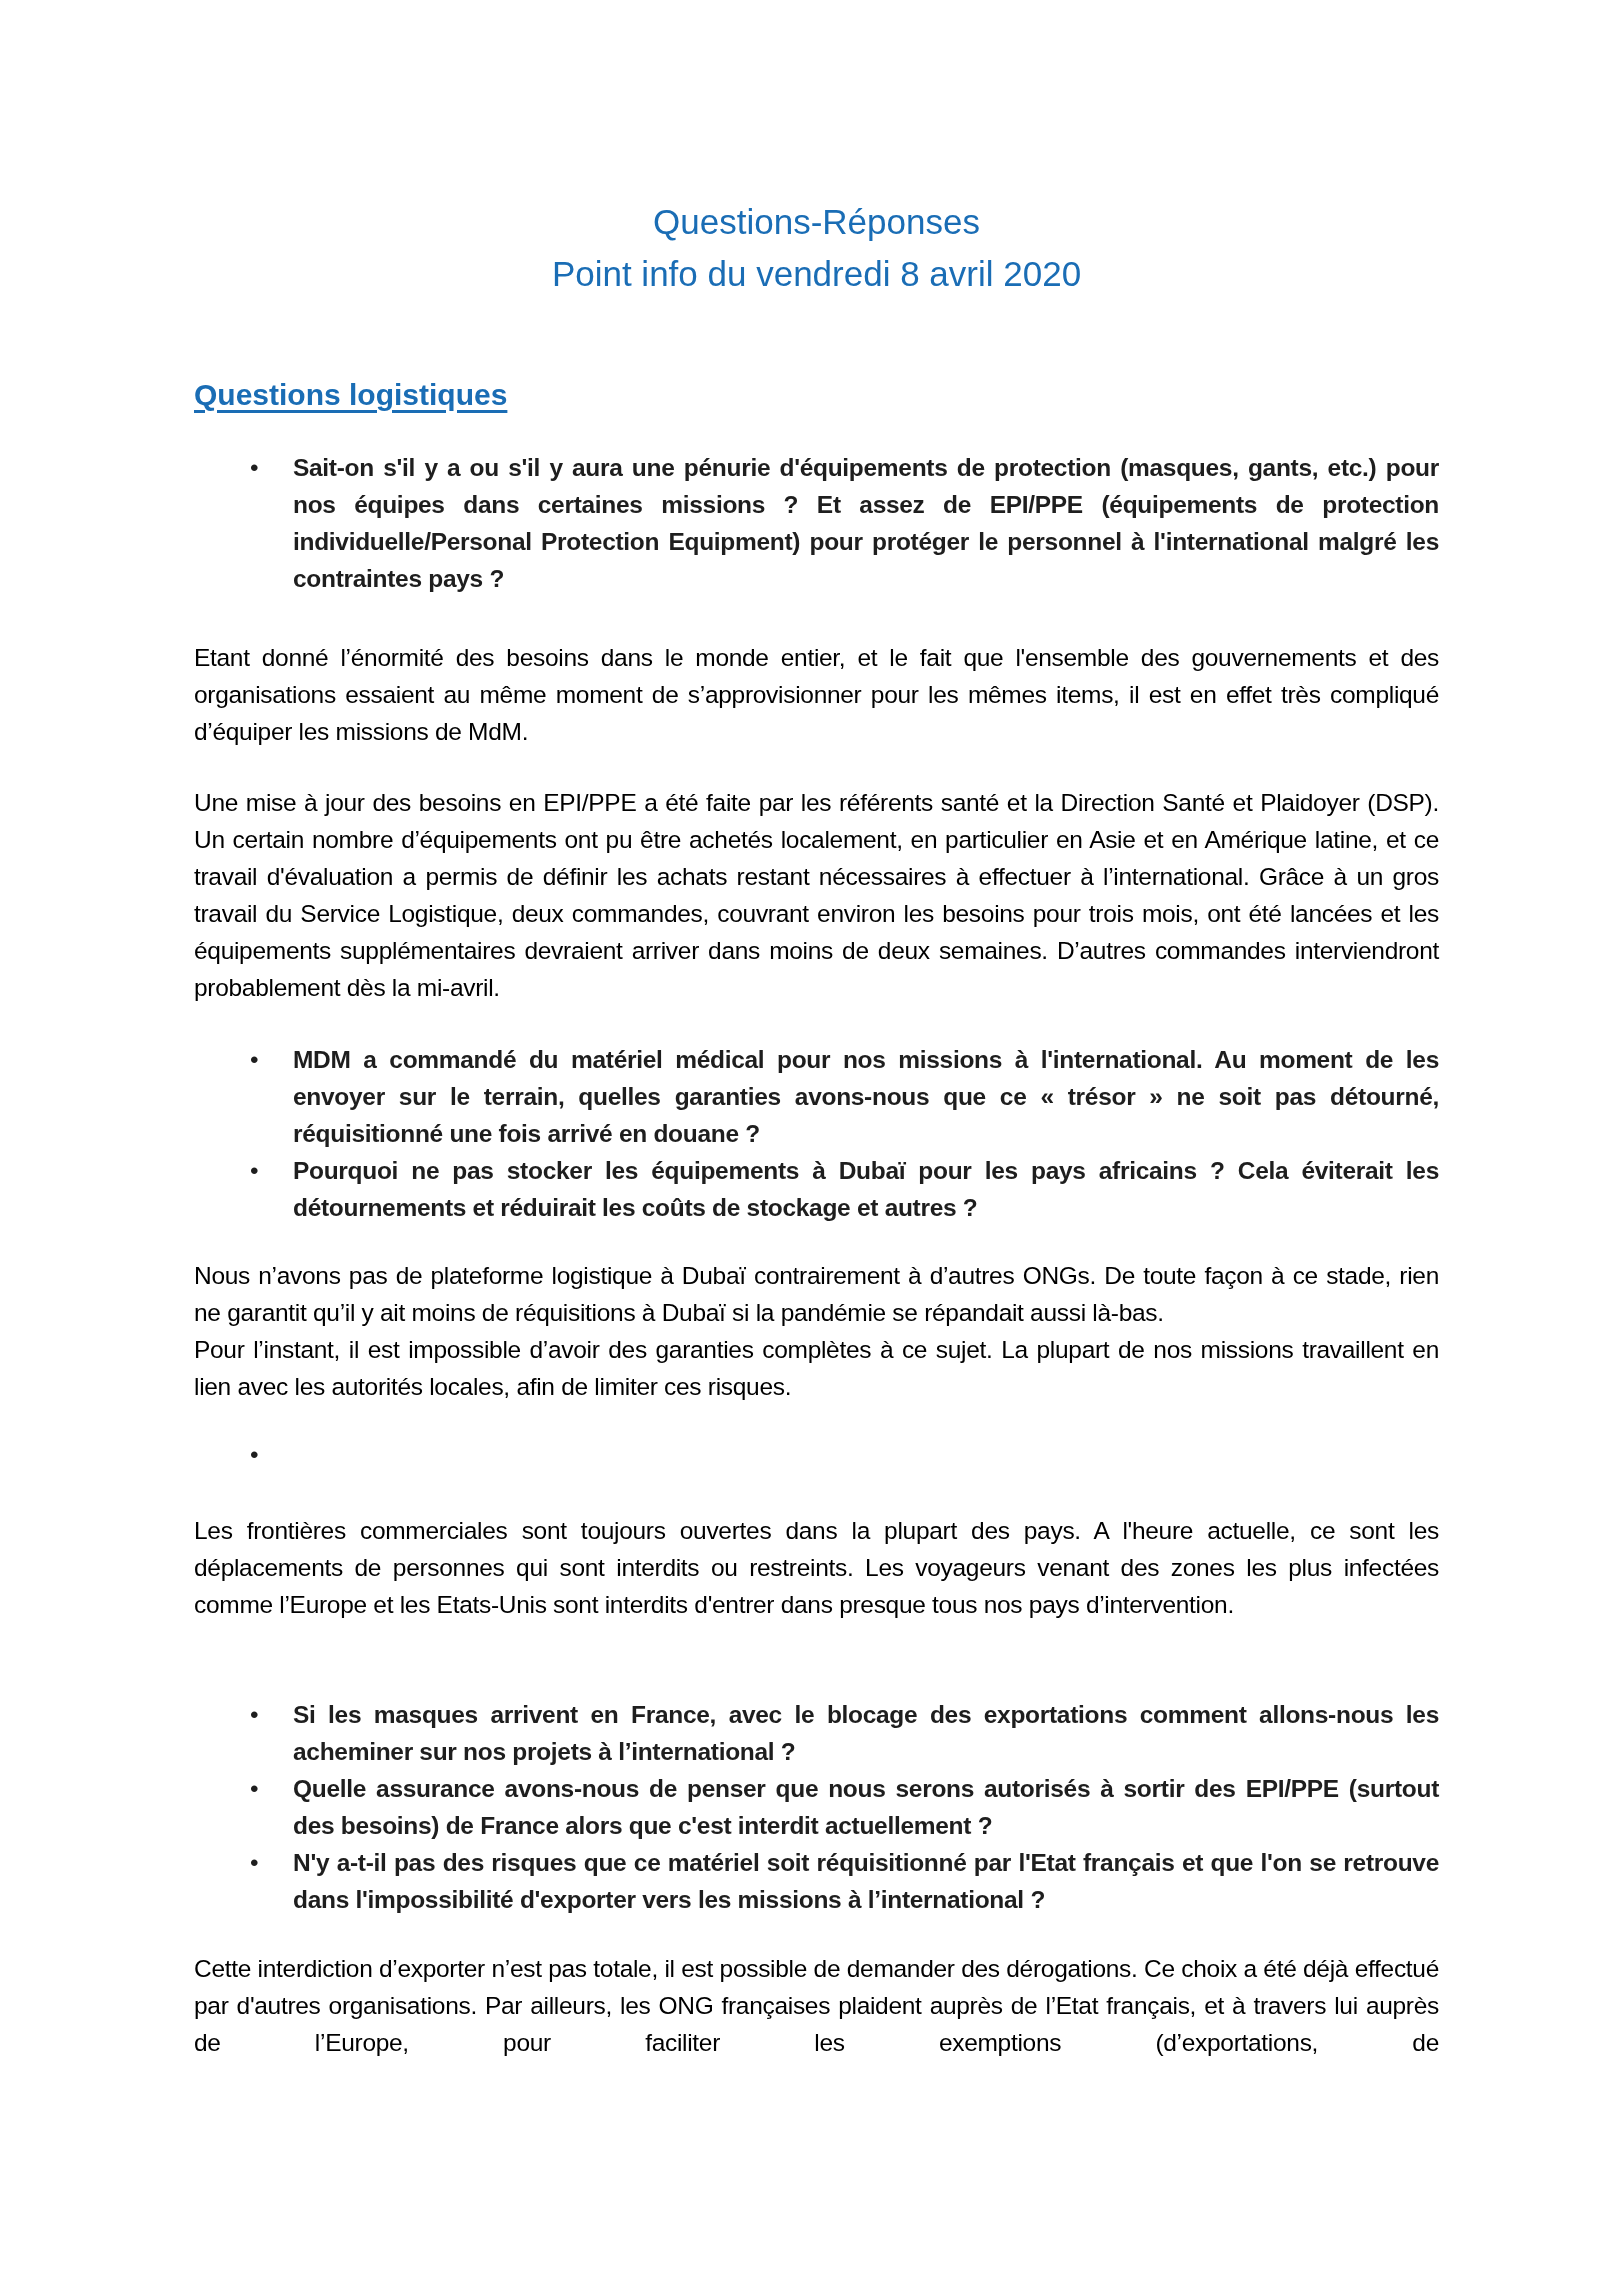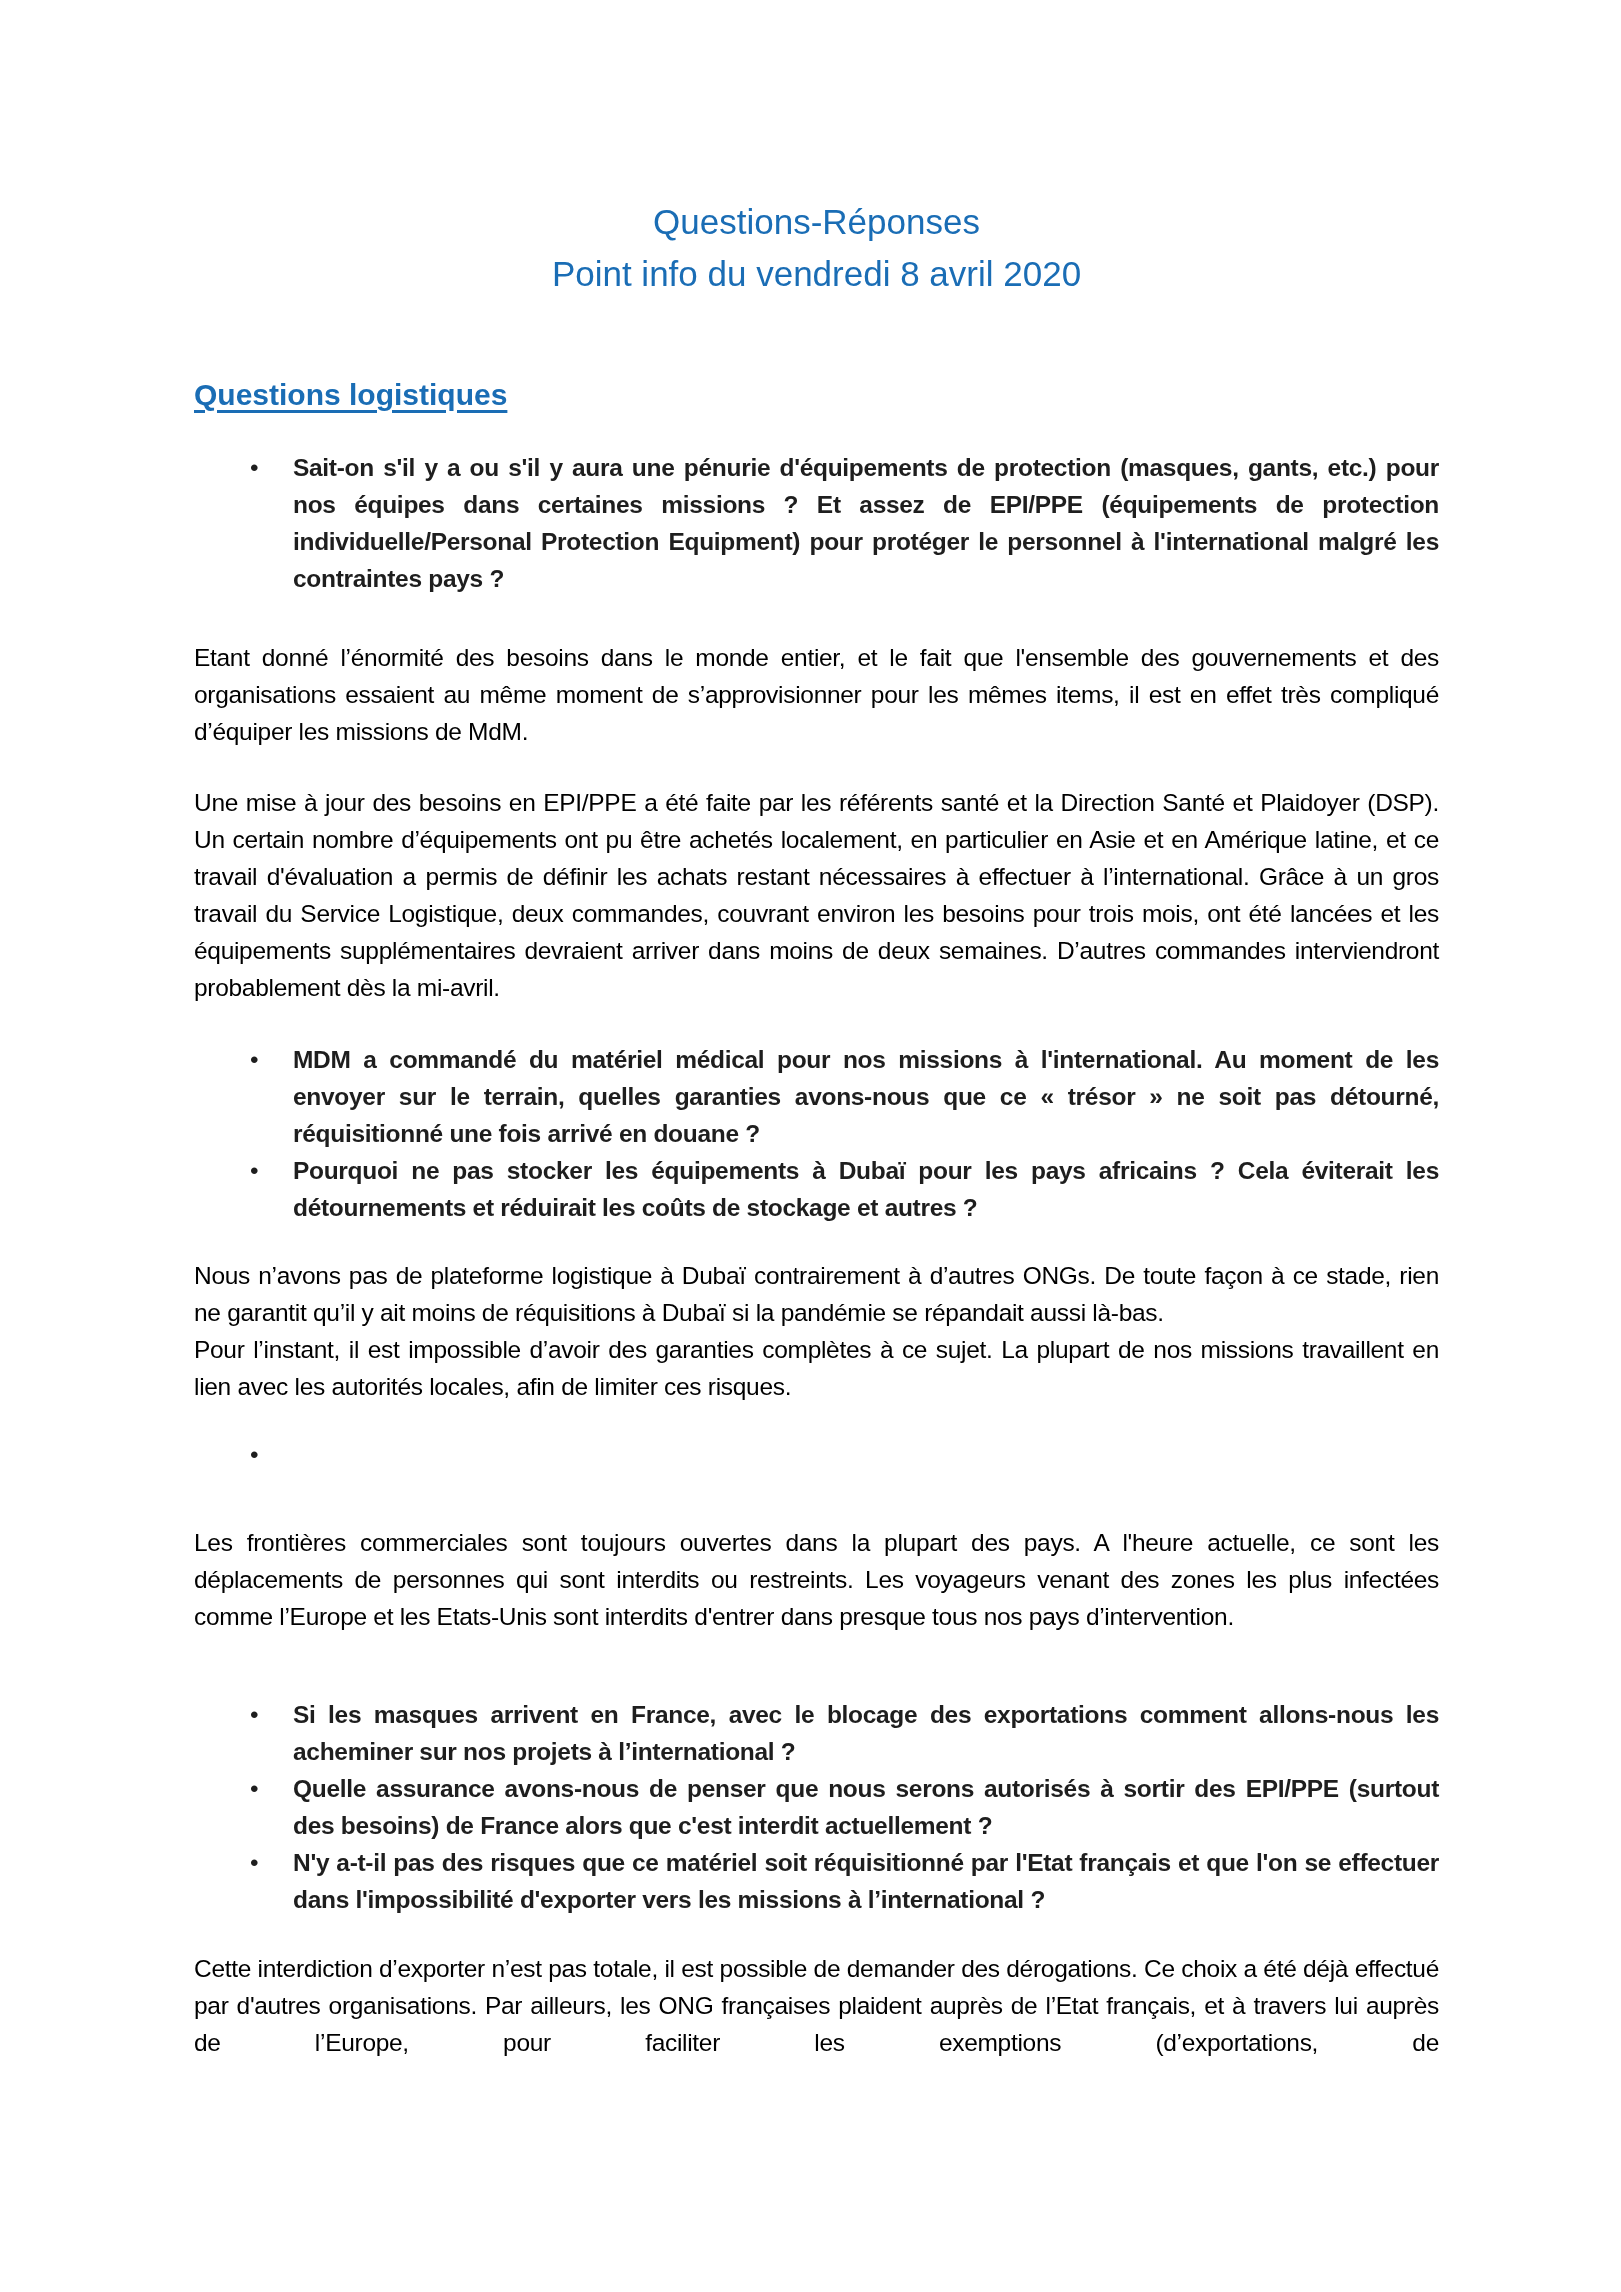--- a/index.html
+++ b/index.html
@@ -71,34 +71,34 @@
   </div>
 
   <div class="block" style="top:1436px;">
     <ul class="qlist">
       <li>
         <span class="bullet">•</span>
       </li>
     </ul>
   </div>
 
-  <div class="block para" style="top:1512px;margin-top:12px;">Les frontières commerciales sont toujours ouvertes dans la plupart des pays. A l'heure actuelle, ce sont les déplacements de personnes qui sont interdits ou restreints. Les voyageurs venant des zones les plus infectées comme l’Europe et les Etats-Unis sont interdits d'entrer dans presque tous nos pays d’intervention.</div>
+  <div class="block para" style="top:1512px;">Les frontières commerciales sont toujours ouvertes dans la plupart des pays. A l'heure actuelle, ce sont les déplacements de personnes qui sont interdits ou restreints. Les voyageurs venant des zones les plus infectées comme l’Europe et les Etats-Unis sont interdits d'entrer dans presque tous nos pays d’intervention.</div>
 
   <div class="block" style="top:1696px;">
     <ul class="qlist">
       <li>
         <span class="bullet">•</span>
         <span>Si les masques arrivent en France, avec le blocage des exportations comment allons-nous les acheminer sur nos projets à l’international ?</span>
       </li>
       <li>
         <span class="bullet">•</span>
         <span>Quelle assurance avons-nous de penser que nous serons autorisés à sortir des EPI/PPE (surtout des besoins) de France alors que c'est interdit actuellement ?</span>
       </li>
       <li>
         <span class="bullet">•</span>
-        <span>N'y a-t-il pas des risques que ce matériel soit réquisitionné par l'Etat français et que l'on se effectuer dans l'impossibilité d'exporter vers les missions à l’international ?</span>
+        <span>N'y a-t-il pas des risques que ce matériel soit réquisitionné par l'Etat français et que l'on se retrouve dans l'impossibilité d'exporter vers les missions à l’international ?</span>
       </li>
     </ul>
   </div>
 
   <div class="block para" style="top:1950px; text-align-last: justify;">Cette interdiction d’exporter n’est pas totale, il est possible de demander des dérogations. Ce choix a été déjà effectué par d'autres organisations. Par ailleurs, les ONG françaises plaident auprès de l’Etat français, et à travers lui auprès de l’Europe, pour faciliter les exemptions (d’exportations, de</div>
 </div>
 
 
 </body></html>

